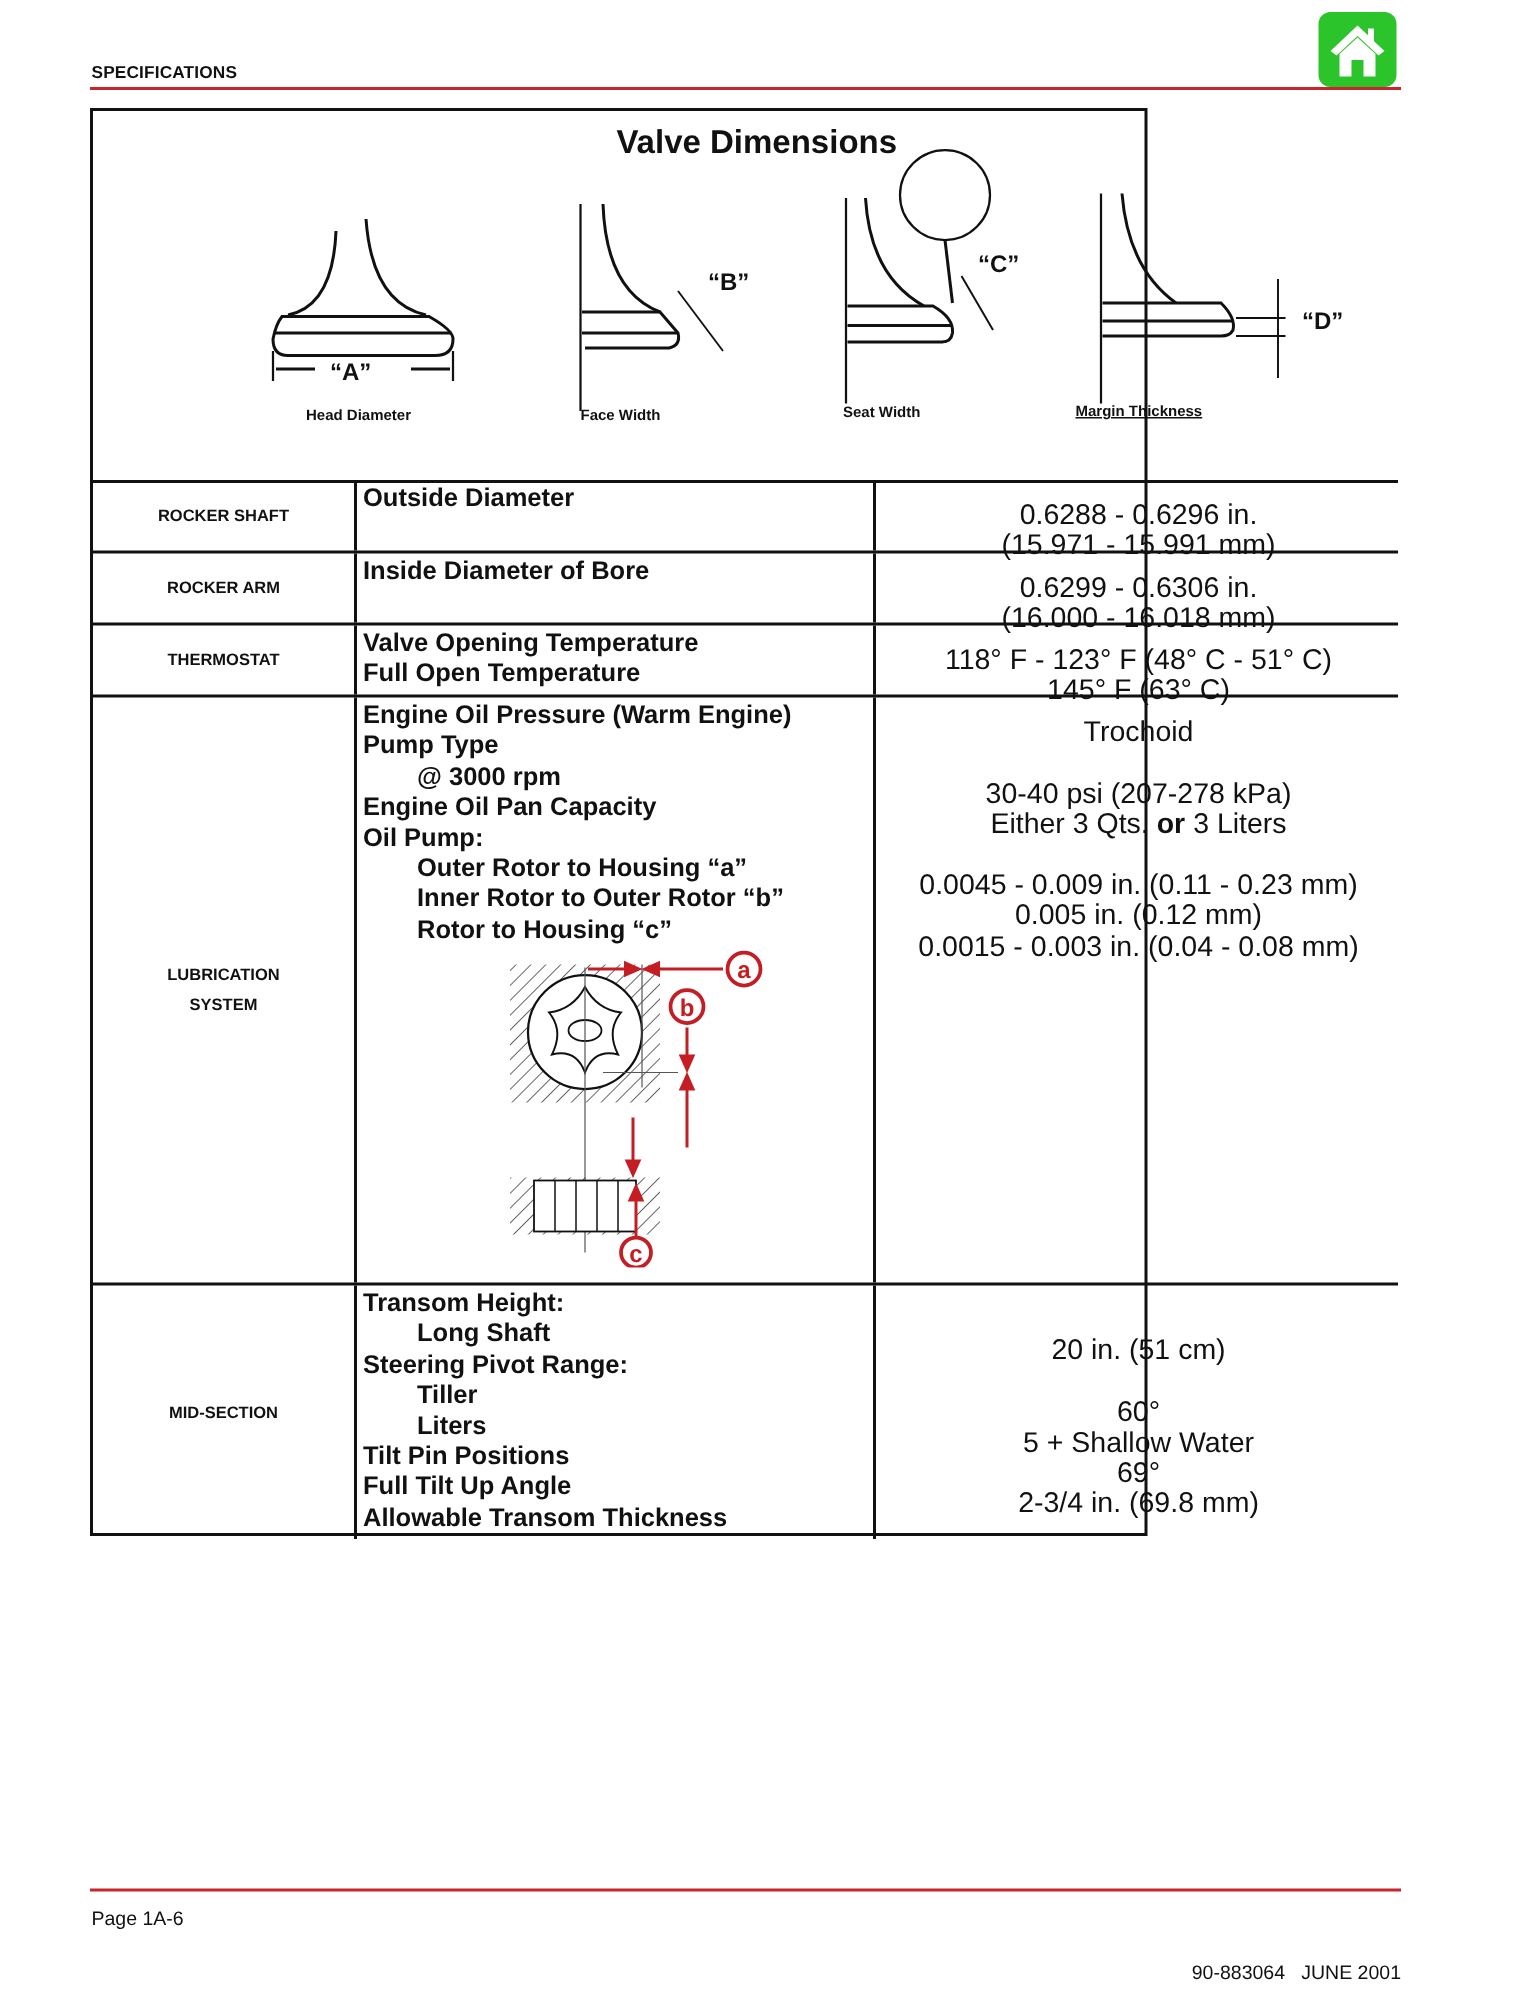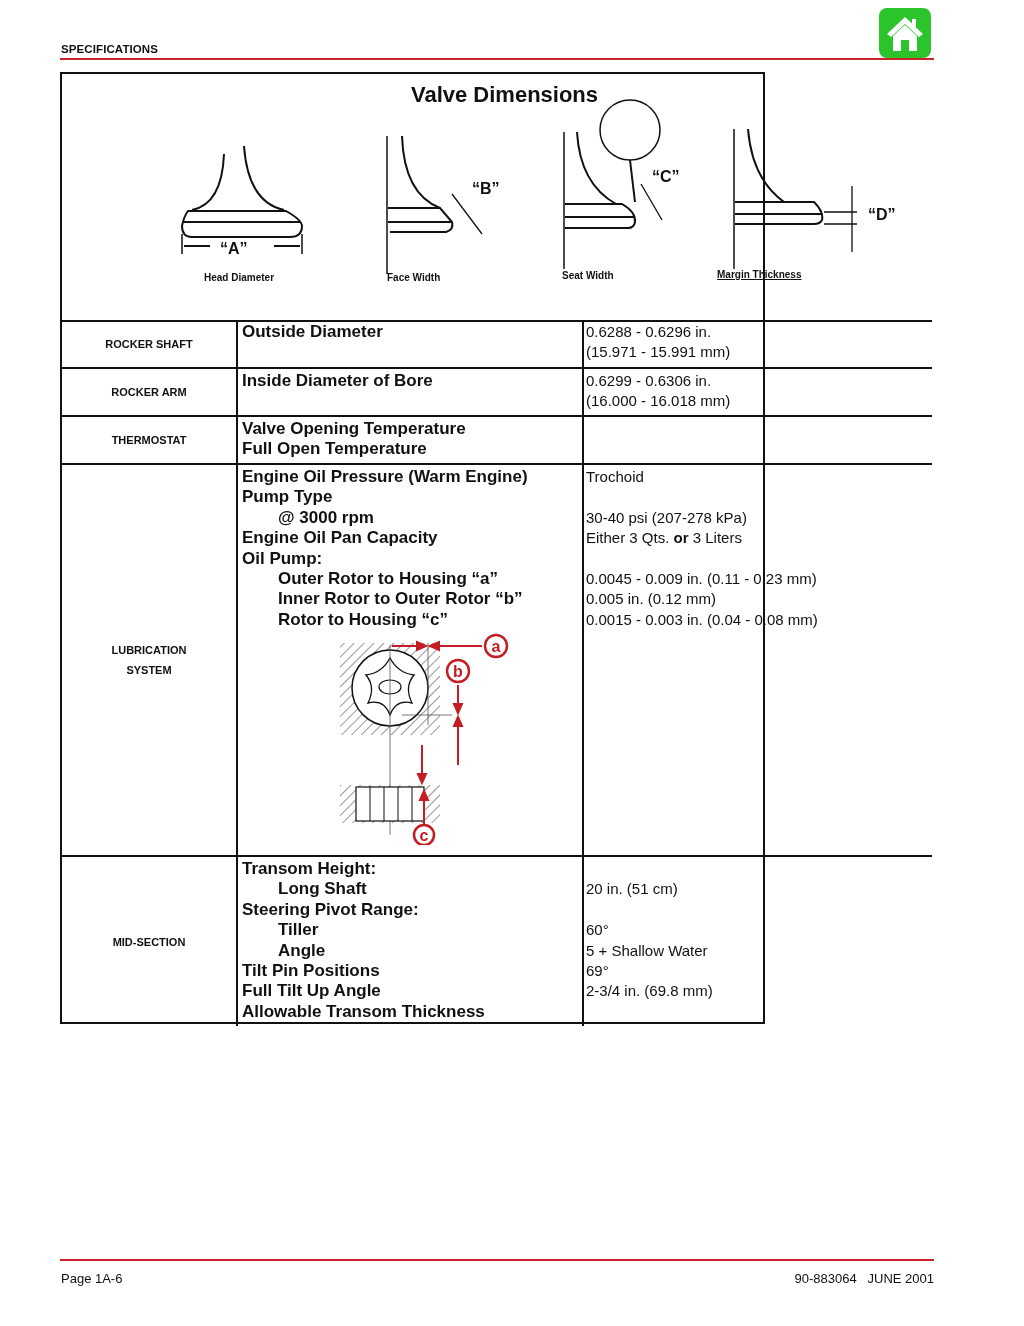--- a/index.html
+++ b/index.html
@@ -9,21 +9,21 @@
   .home { position: absolute; left: 879px; top: 8px; width: 52px; height: 50px; background: #2bc52b; border-radius: 8px; }
   .home svg { position: absolute; left: 0; top: 0; }
   .frame { position: absolute; left: 60px; top: 72px; width: 705px; height: 952px; border: 2px solid #111; box-sizing: border-box; }
   .diag { position: absolute; left: 0; top: 0; width: 870px; height: 246px; border-bottom: 2px solid #111; }
   .diag-title { position: absolute; left: 0; width: 885px; top: 8px; text-align: center; font-size: 22px; font-weight: bold; }
   .cap { position: absolute; font-size: 10px; font-weight: bold; }
   .tbl { position: absolute; left: 0; top: 246px; width: 870px; }
   .row { position: absolute; left: 0; width: 870px; border-bottom: 2px solid #111; box-sizing: border-box; }
   .c1 { position: absolute; left: 0; top: 0; bottom: 0; width: 174px; border-right: 2px solid #111; display: flex; align-items: center; justify-content: center; text-align: center; font-weight: bold; font-size: 11px; line-height: 20px; }
   .c2 { position: absolute; left: 176px; top: 0; bottom: 0; width: 346px; border-right: 2px solid #111; padding: 2px 0 0 4px; box-sizing: border-box; font-weight: bold; font-size: 17px; line-height: 20.4px; }
-  .c3 { position: absolute; left: 524px; top: 0; bottom: 0; width: 346px; text-align: left; padding-top: 2px; box-sizing: border-box; font-size: 15px; line-height: 20.4px; }
+  .c3 { position: absolute; left: 524px; top: 0; bottom: 0; width: 346px; text-align: center; padding-top: 14px; box-sizing: border-box; font-size: 19px; line-height: 20.4px; }
   .ln { white-space: nowrap; height: 20.4px; }
   .ind1 { padding-left: 36px; }
   .pump { position: absolute; left: 270px; top: 160px; }
   .footer-left { position: absolute; left: 61px; top: 1271px; font-size: 13px; }
   .footer-right { position: absolute; right: 90px; top: 1271px; font-size: 13px; }
 </style>
 </head>
 <body>
 
 <div class="hdr-title">SPECIFICATIONS</div>
@@ -99,20 +99,24 @@
       <div class="c3">
           <div class="ln">0.6299 - 0.6306 in.</div>
           <div class="ln">(16.000 - 16.018 mm)</div>
         </div>
     </div>
     <div class="row" style="top:97px;height:48px;">
       <div class="c1">THERMOSTAT</div>
       <div class="c2">
           <div class="ln">Valve Opening Temperature</div>
           <div class="ln">Full Open Temperature</div>
+        </div>
+      <div class="c3">
+          <div class="ln">118° F - 123° F (48° C - 51° C)</div>
+          <div class="ln">145° F (63° C)</div>
         </div>
     </div>
     <div class="row" style="top:145px;height:392px;">
       <div class="c1">
           <div>
             <div>LUBRICATION</div>
             <div>SYSTEM</div>
           </div>
         </div>
       <div class="c2">
@@ -180,33 +184,33 @@
         </g>
       </svg>
     </div>
     <div class="row" style="top:537px;height:169px;border-bottom:none;">
       <div class="c1">MID-SECTION</div>
       <div class="c2">
         <div class="ln">Transom Height:</div>
         <div class="ln ind1">Long Shaft</div>
         <div class="ln">Steering Pivot Range:</div>
         <div class="ln ind1">Tiller</div>
-        <div class="ln ind1">Angle</div>
+        <div class="ln ind1">Liters</div>
         <div class="ln">Tilt Pin Positions</div>
         <div class="ln">Full Tilt Up Angle</div>
         <div class="ln">Allowable Transom Thickness</div>
       </div>
       <div class="c3">
         <div class="ln"></div>
         <div class="ln">20 in. (51 cm)</div>
         <div class="ln"></div>
         <div class="ln">60°</div>
         <div class="ln">5 + Shallow Water</div>
         <div class="ln">69°</div>
         <div class="ln">2-3/4 in. (69.8 mm)</div>
       </div>
     </div>
   </div>
 </div>
 
 <div class="red-rule" style="top:1259px;"></div>
 <div class="footer-left">Page 1A-6</div>
-<div class="footer-right" style="white-space:pre;">90-883064   JUNE 2001</div>
+<div class="footer-right" style="white-space:pre;margin-top:36px;">90-883064   JUNE 2001</div>
 
 </body></html>

